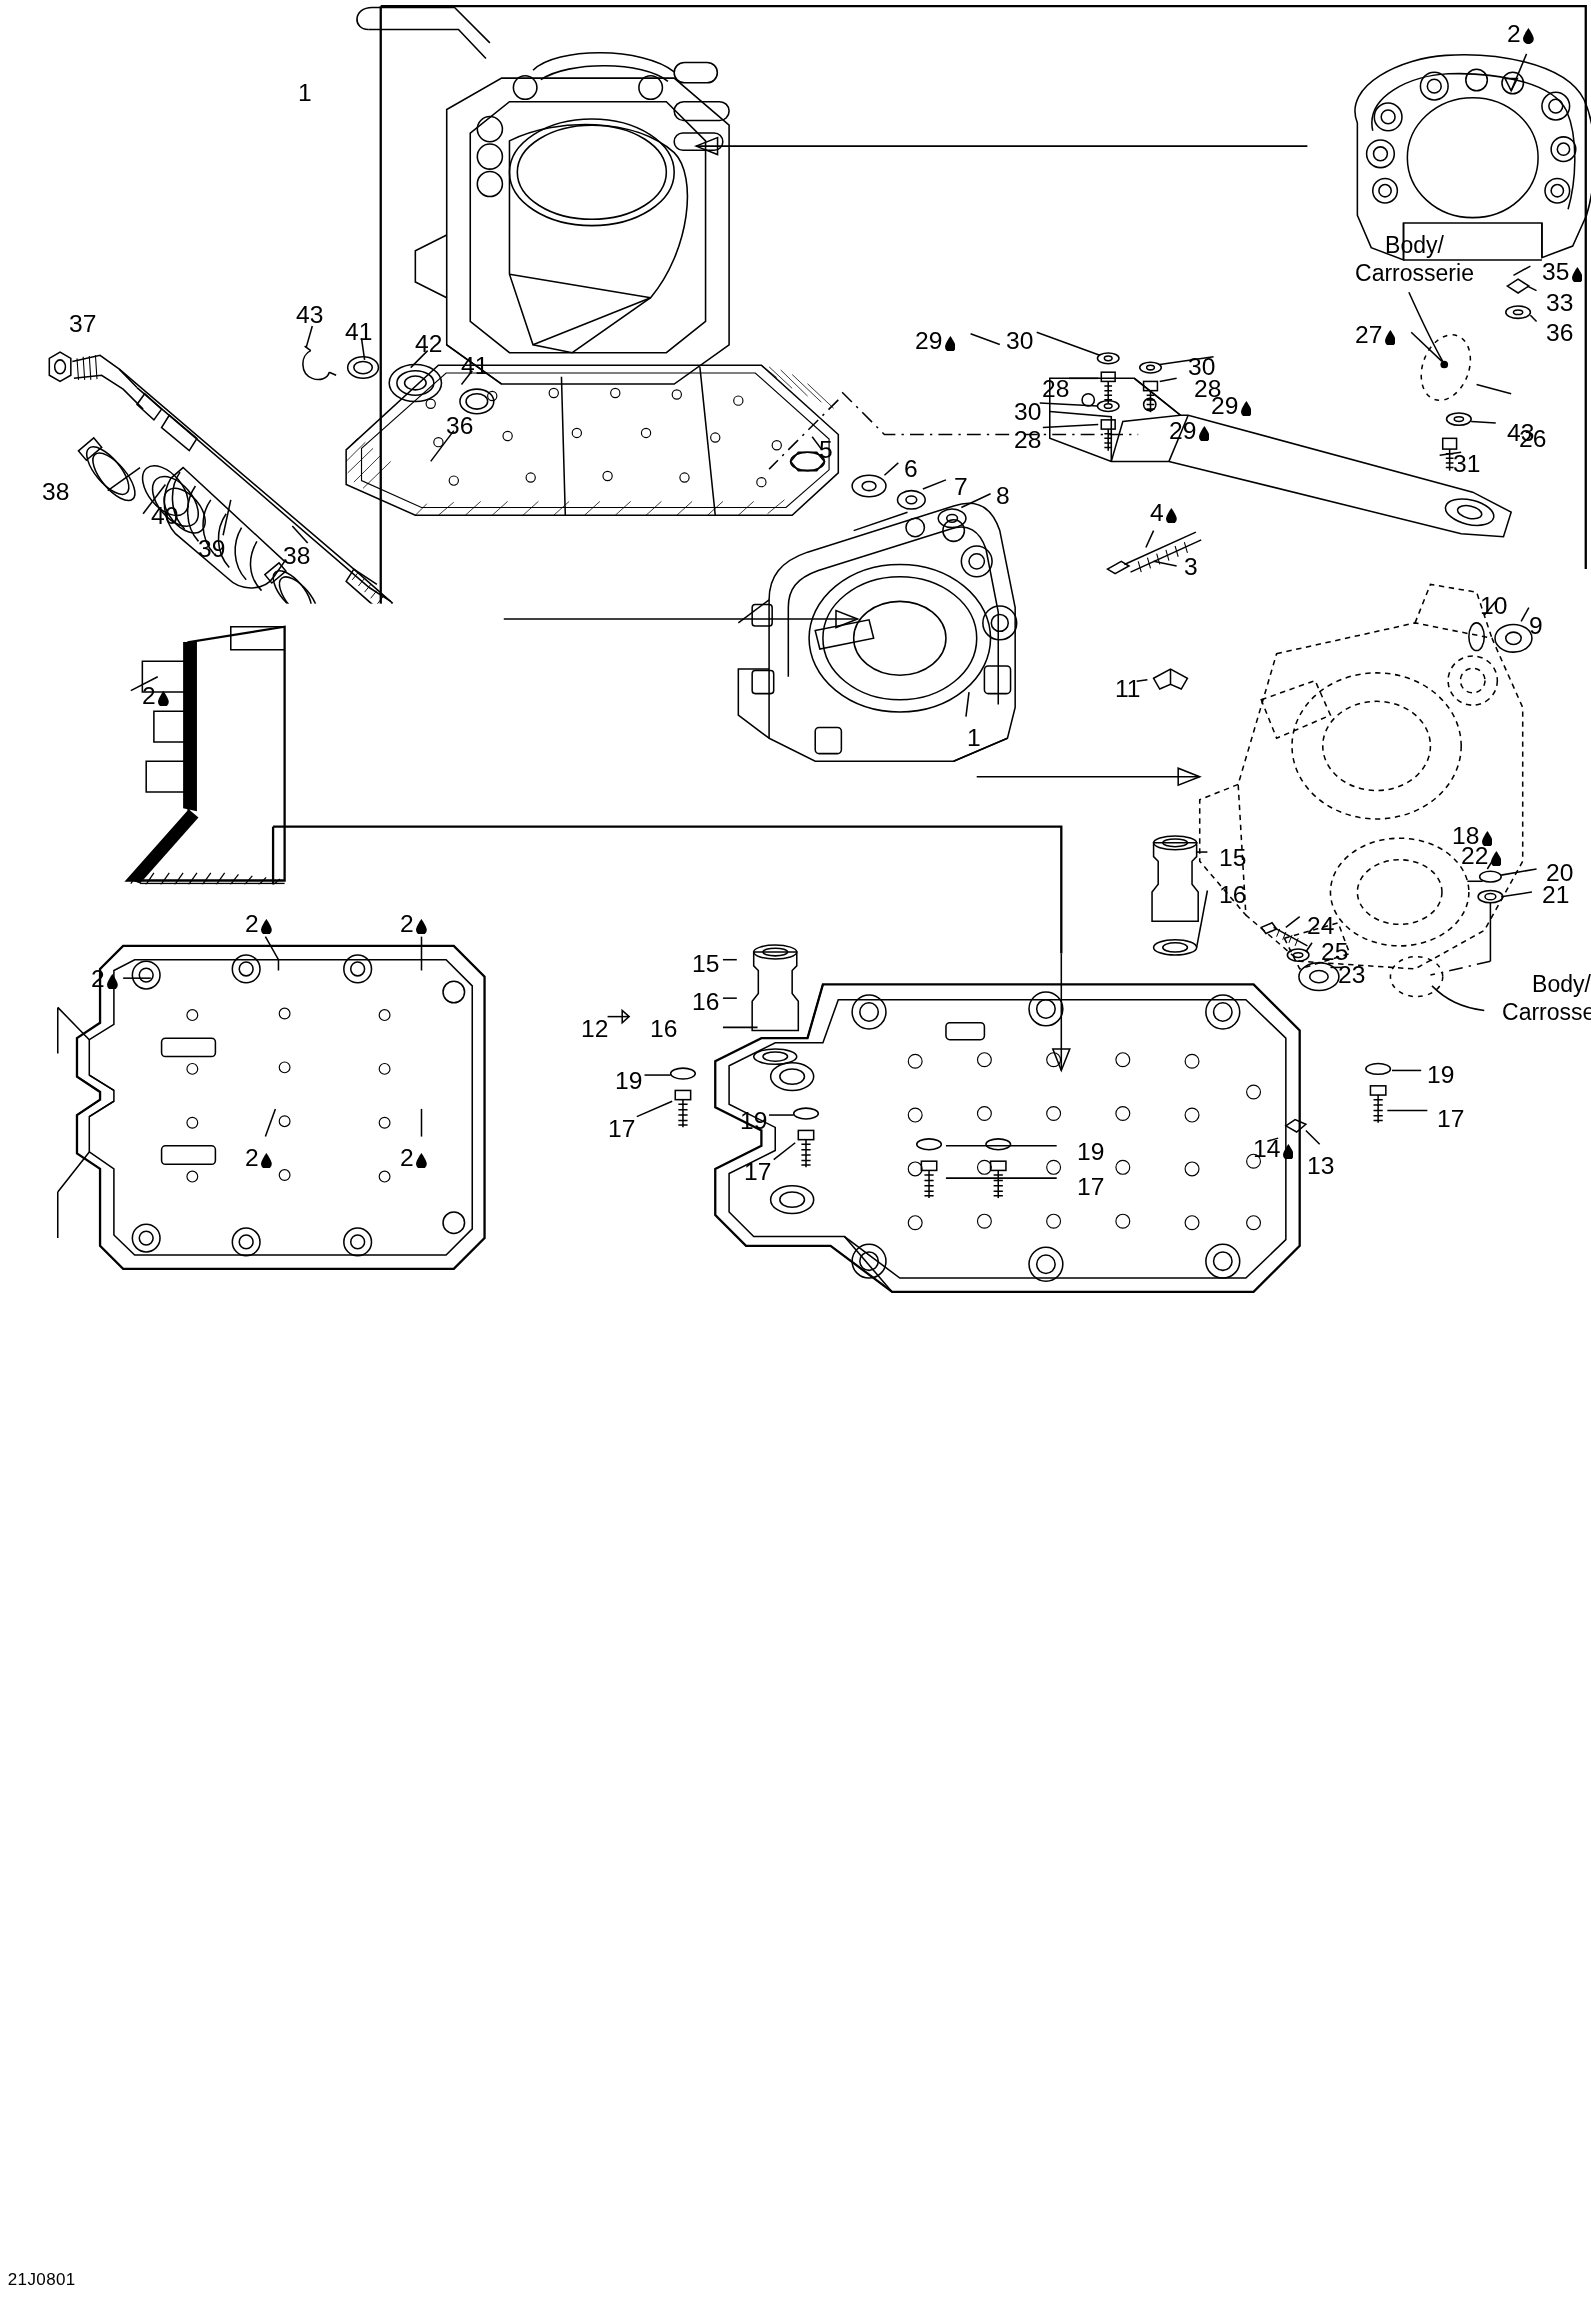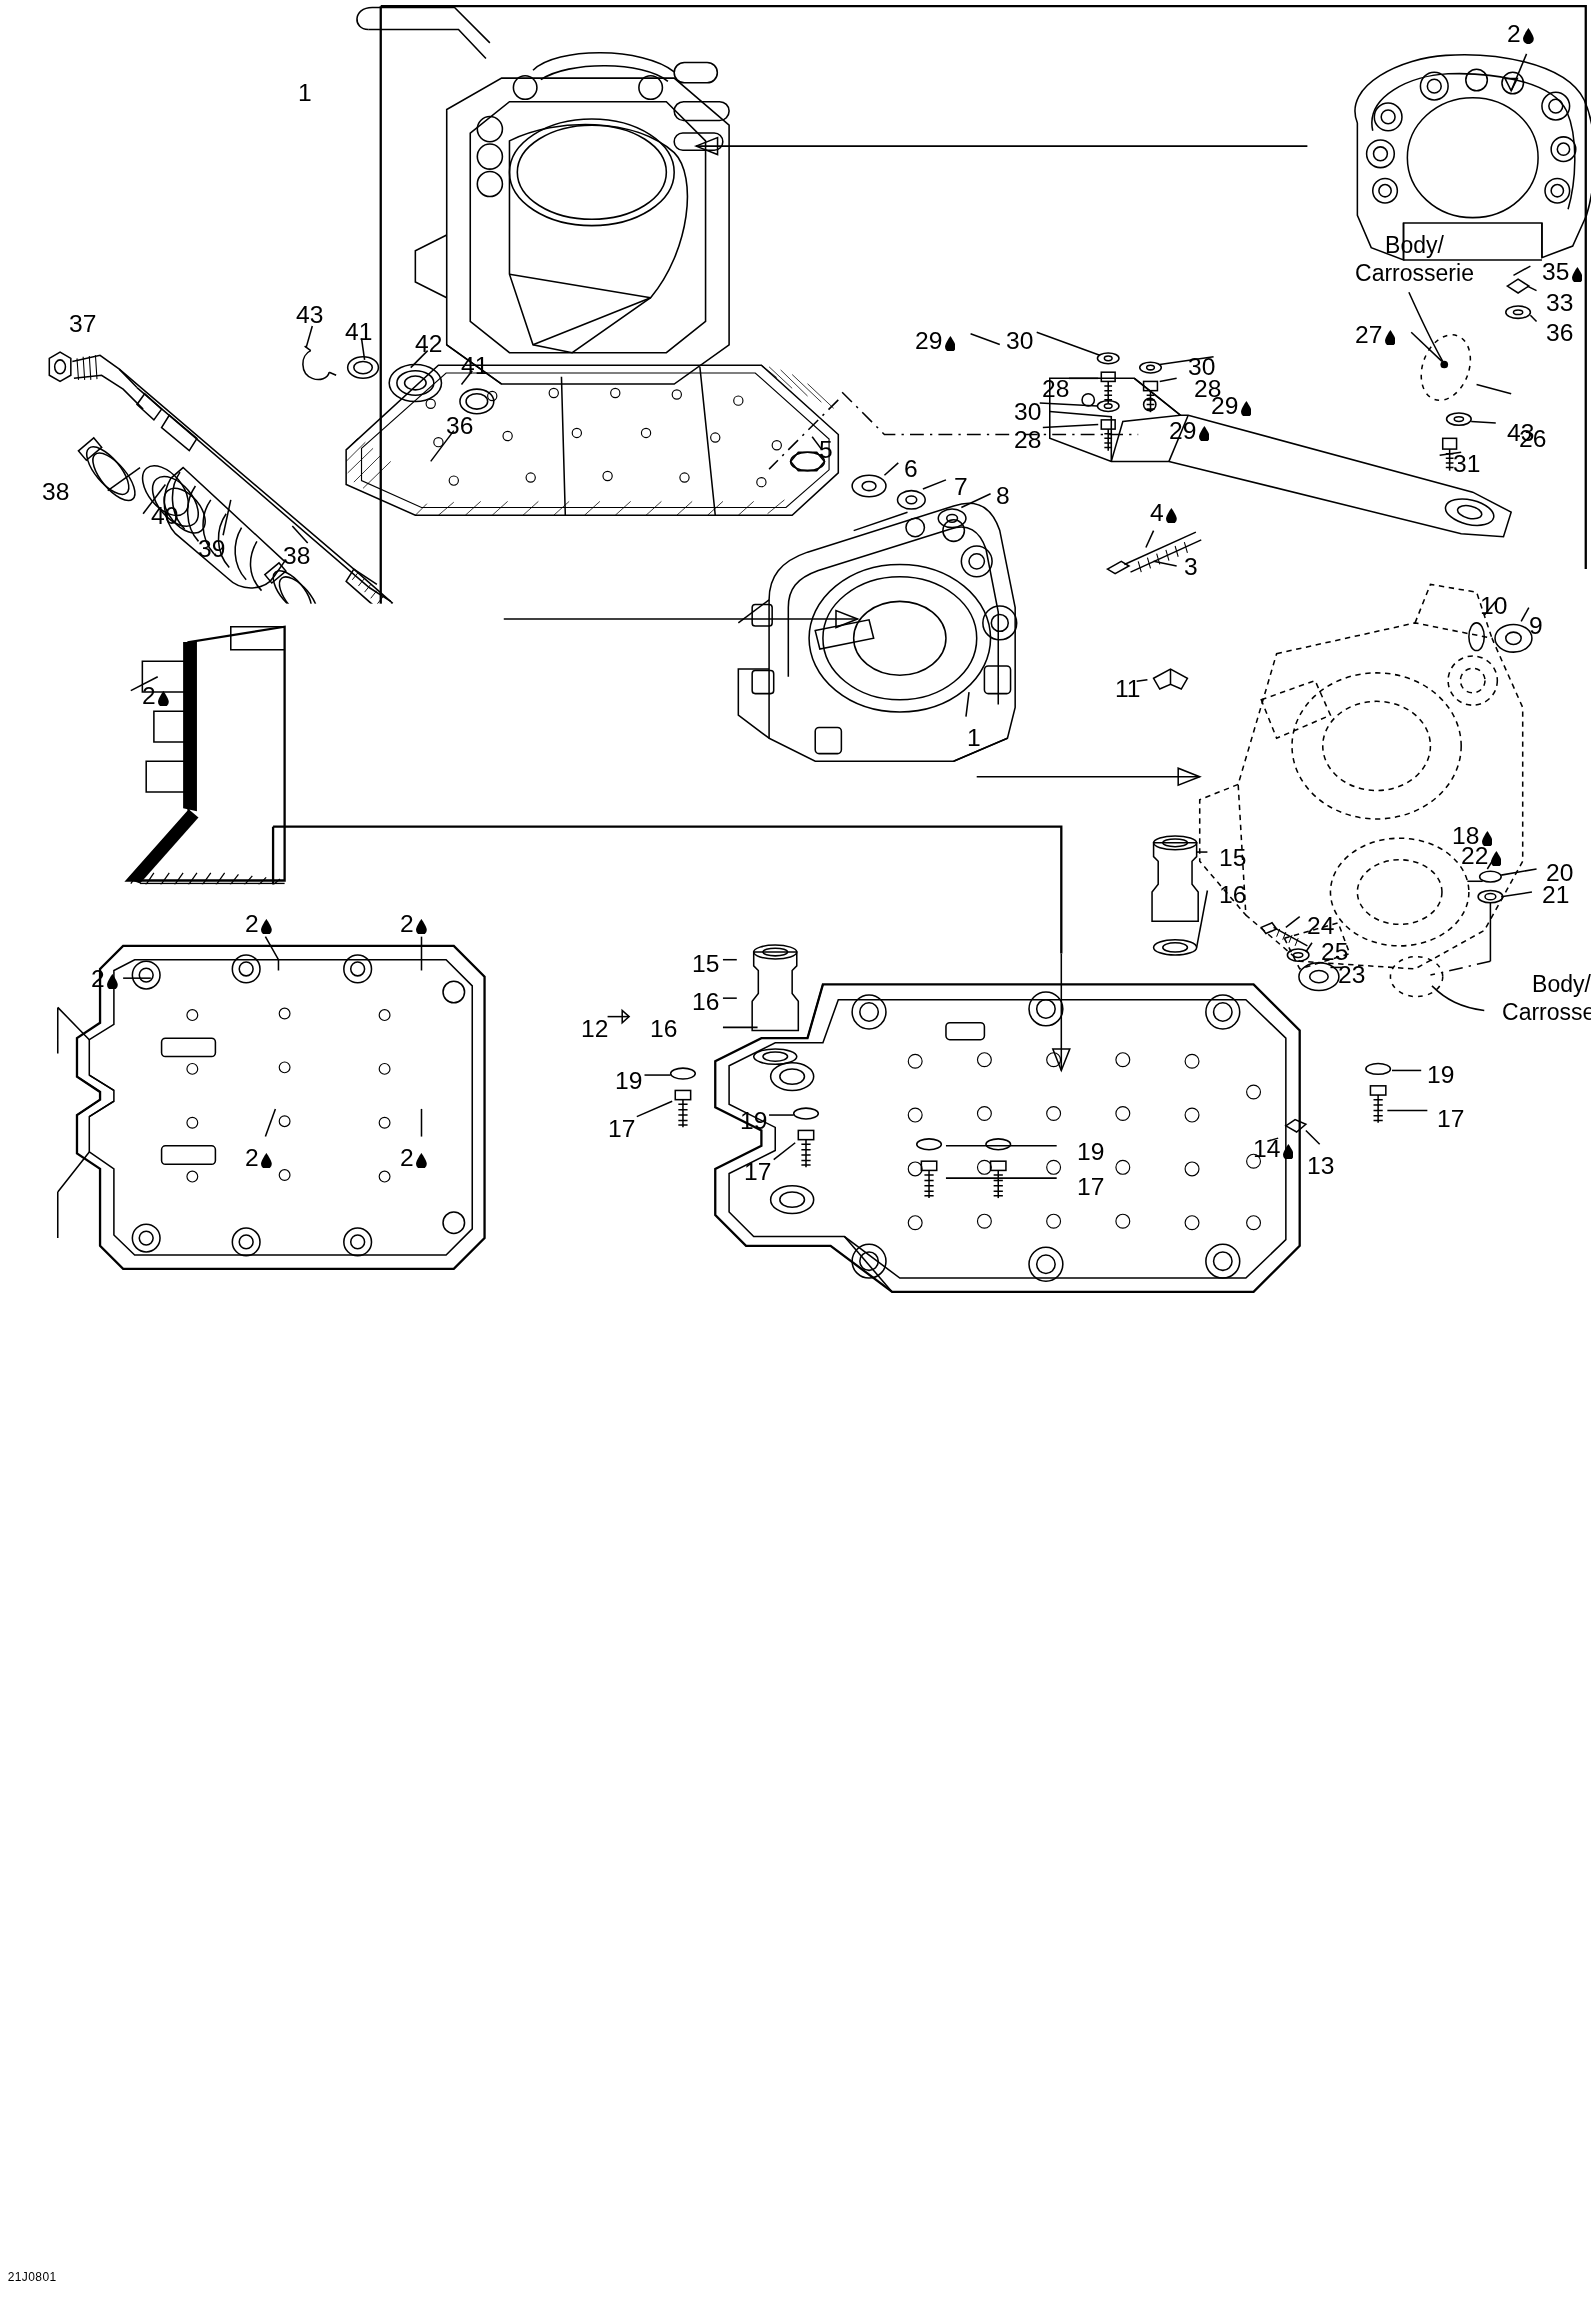--- a/index.html
+++ b/index.html
@@ -4,21 +4,21 @@
 <style>
   html,body{margin:0;padding:0;background:#ffffff;}
   body{font-family:"Liberation Sans", sans-serif;color:#000;}
   #page{position:relative;width:1592px;height:2307px;background:#fff;overflow:hidden;}
   .lbl{position:absolute;font-size:23px;line-height:24.6px;color:#000;white-space:nowrap;}
   .lbl.big{font-size:24.6px;}
   .lbl.two{line-height:28px;white-space:normal;text-align:center;}
   .drop{display:inline-block;width:10.8px;height:15.4px;vertical-align:-2.3px;margin-left:2.3px;}
   .drop svg{display:block;}
   .frame{position:absolute;border:2px solid #000;box-sizing:border-box;}
-  .code{position:absolute;left:7.7px;top:2270px;font-size:12px;letter-spacing:0.4px;}
+  .code{position:absolute;left:7.7px;top:2270px;font-size:17px;letter-spacing:0.4px;}
   svg.art{position:absolute;left:0;top:0;width:1592px;height:2307px;pointer-events:none;}
   .ln{stroke:#000;stroke-width:2;fill:none;}
   .ln3{stroke:#000;stroke-width:3;fill:none;}
   .dsh{stroke:#000;stroke-width:2;fill:none;stroke-dasharray:18 8 3 8;}
   .dot{stroke:#000;stroke-width:2;fill:none;stroke-dasharray:6 7;}
   .thin{stroke:#000;stroke-width:1.5;fill:none;}
 </style>
 </head>
 <body>
 

